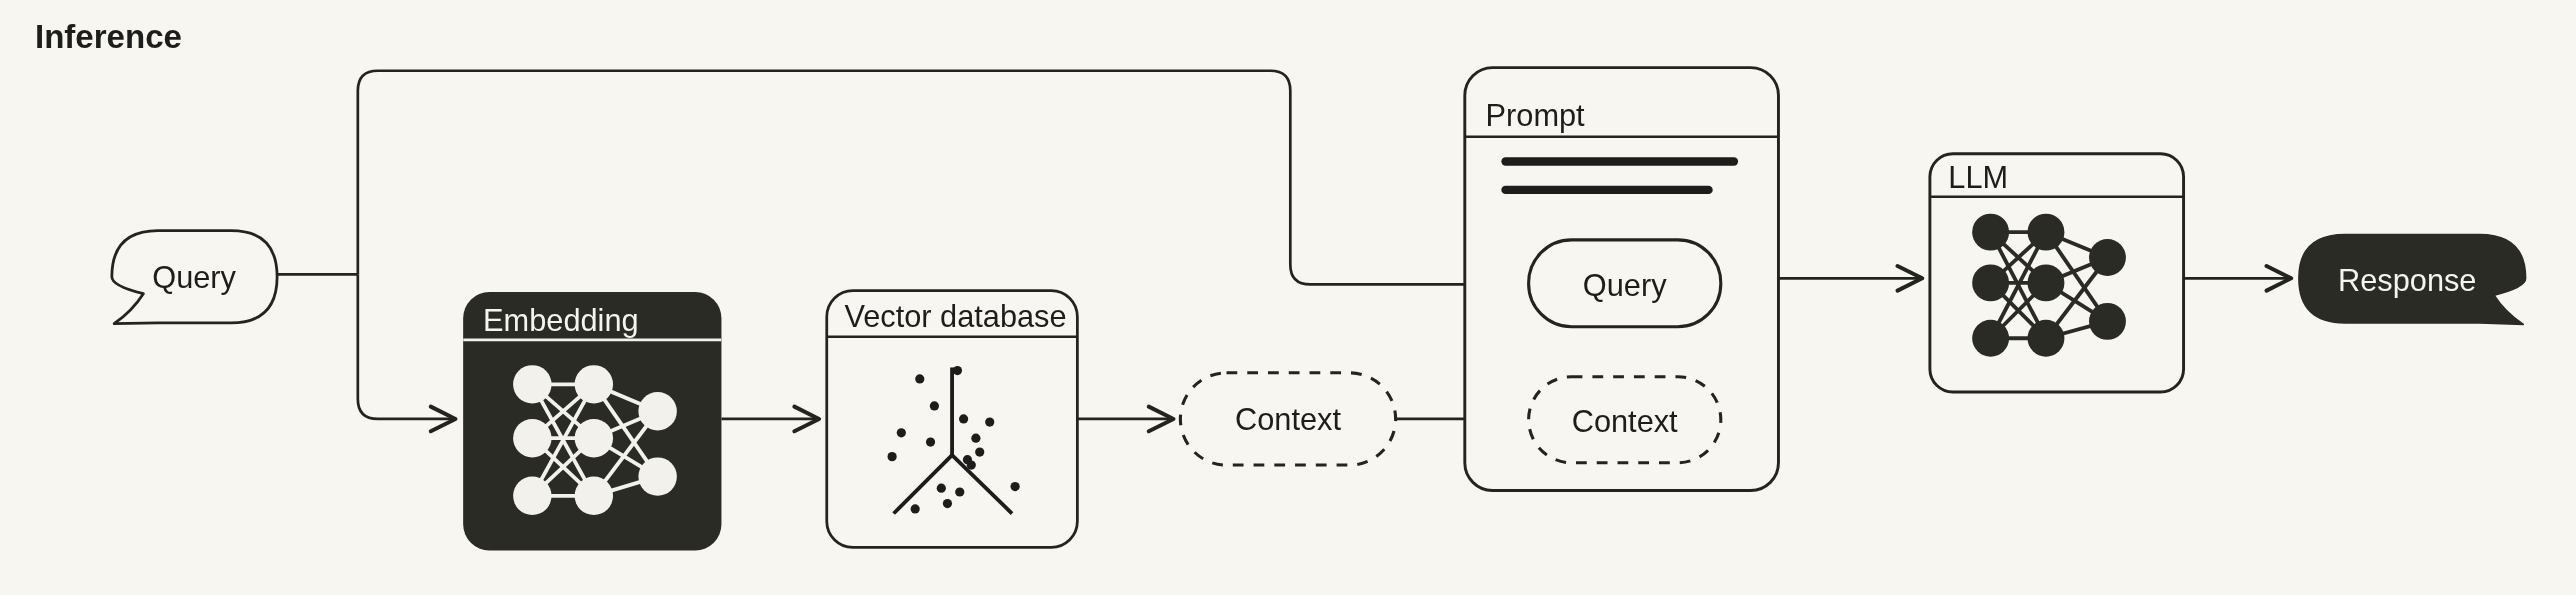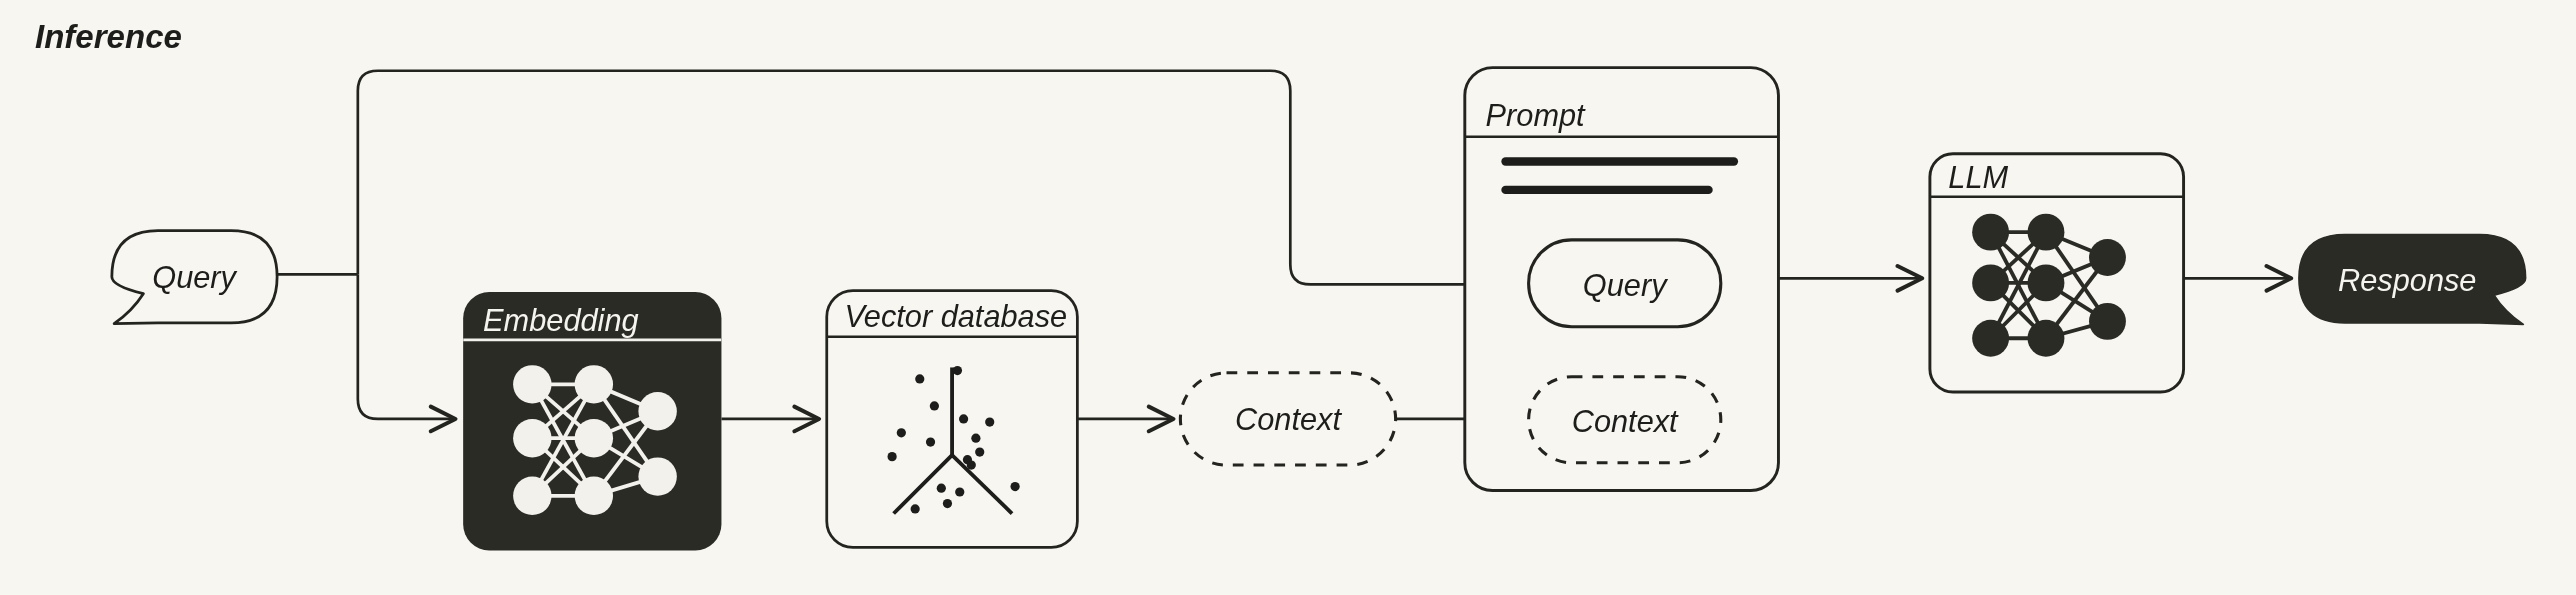--- a/index.html
+++ b/index.html
@@ -11,21 +11,20 @@
     width: 2576px;
     height: 595px;
     font-family: "Liberation Sans", sans-serif;
     overflow: hidden;
   }
   #canvas {
     position: relative;
     width: 2576px;
     height: 497px;
     background: #f7f6f1;
-    font-style: italic;
   }
   svg.diagram {
     position: absolute;
     left: 0;
     top: 0;
     width: 2576px;
     height: 595px;
     display: block;
   }
   .stroke-dark { stroke: #23231f; fill: none; }

